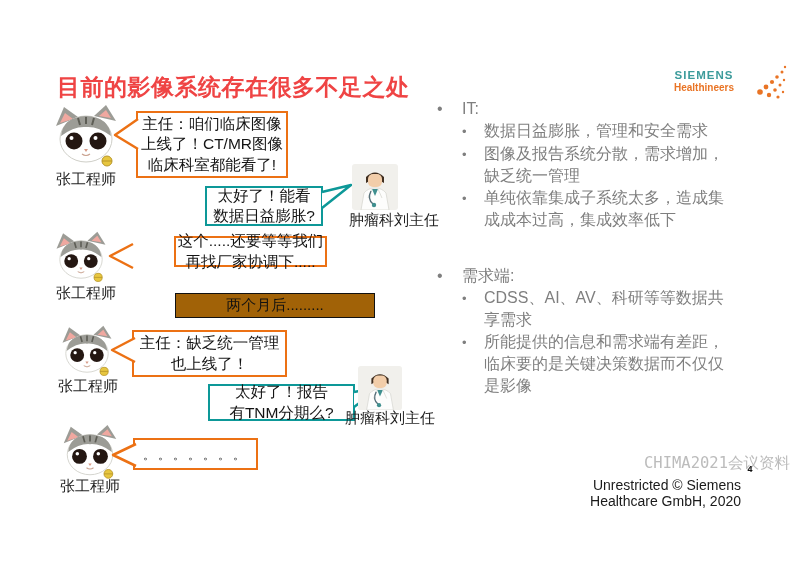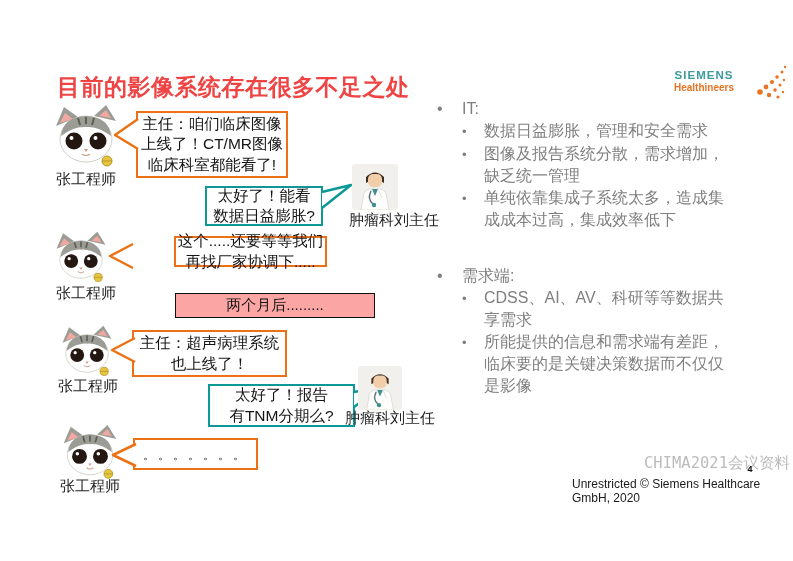--- a/index.html
+++ b/index.html
@@ -23,57 +23,57 @@
     position:absolute; background:#fff; border:2.5px solid;
     display:flex; flex-direction:column; justify-content:center; align-items:center;
     text-align:center; font-size:15.5px; line-height:20.5px; color:#141414;
   }
   .orange { border-color:#EC7114; }
   .teal { border-color:#0D9898;text-align:center; }
   .b1 { left:136px; top:111px; width:152px; height:67px; }
   .b2 { left:205px; top:186px; width:118px; height:40px; }
   .b3 { left:130px; top:236px; width:153px; height:31px;margin-left:44px; }
   .b4 { left:132px; top:330px; width:155px; height:47px; }
-  .b5 { left:208px; top:384px; width:147px; height:43px; }
+  .b5 { left:208px; top:384px; width:147px; height:37px; }
   .b6 { left:133px; top:438px; width:125px; height:32px; font-size:12px; letter-spacing:3px; line-height:12px; padding-top:2px; }
   .tail { position:absolute; }
   
   .avatar { position:absolute; }
   .avatar-label { position:absolute; font-size:15px; color:#1d1d1d; text-align:center; }
   .lbl1 { left:44px;  top:170px; width:84px; }
   .lblD1{ left:338px; top:211px; width:112px; }
   .lbl2 { left:44px;  top:284px; width:84px; }
   .lbl3 { left:46px;  top:377px; width:84px; }
   .lblD2{ left:334px; top:409px; width:112px; }
   .lbl4 { left:48px;  top:477px; width:84px; }
   
   .divider-box {
     position:absolute; left:175px; top:293px; width:200px; height:25px;
-    border:1.5px solid #111; background:#fca5a5;
+    border:1.5px solid #111; background:#a16207;
     display:flex; align-items:center; justify-content:center;
     font-size:15px; color:#111;
   }
   
   .right-col { position:absolute; left:437px; top:97px; width:330px; color:#7f7f7f; }
   .rc-section2 { margin-top:33px; }
   .rc-heading { display:flex; font-size:16px; line-height:23px; }
   .rc-heading .bullet { width:25px; }
   .rc-sub { display:flex; margin-left:25px; font-size:16px; line-height:22px; }
   .rc-sub .bullet { width:22px; font-size:13px; padding-top:1px; }
   .rc-sub .txt { width:250px; }
   
   .watermark {
     position:absolute; left:596px; top:454px; width:194px; text-align:right;
     color:#bcbcbc; font-size:15.5px; line-height:18.5px;
     font-family:"DejaVu Sans Mono", monospace; z-index:1;
   }
   .page-num { position:absolute; left:742px; top:464px; width:16px; text-align:center;
     font-size:9px; font-weight:bold; color:#111; z-index:2; }
-  .copyright { position:absolute; left:572px; top:477px; width:210px; 
-    font-size:12px; color:#1a1a1a; z-index:2; }
+  .copyright { position:absolute; left:531px; top:477px; width:210px; text-align:right;
+    font-size:14px; color:#1a1a1a; z-index:2; }
 </style>
 </head>
 <body>
 
 <svg width="0" height="0" style="position:absolute">
   <defs>
     <g id="cat-avatar">
       <polygon points="8,22 16,3 30,13" fill="#9c9c96"></polygon>
       <polygon points="12,19 17,9 25,15" fill="#f0a8a0"></polygon>
       <polygon points="46,12 58,1 68,17" fill="#9c9c96"></polygon>
@@ -163,21 +163,21 @@
     <path d="M26,4 L3,16 L26,28" fill="#ffffff" stroke="#EC7114" stroke-width="2.5" stroke-linejoin="round"></path>
   </svg>
 
   <div class="divider-box">两个月后.........</div>
 
   <svg class="avatar" style="left:56px; top:324px;" width="62" height="54" viewBox="0 0 76 64">
       <use href="#cat-avatar"></use>
     </svg>
   <div class="avatar-label lbl3">张工程师</div>
   <div class="bubble orange b4">
-    <div>主任：超声病理系统</div>
+    <div>主任：缺乏统一管理</div>
     <div>也上线了！</div>
   </div>
   <svg class="tail" style="left:109px; top:334px;" width="27" height="32">
     <path d="M26,4 L3,16 L26,28" fill="#ffffff" stroke="#EC7114" stroke-width="2.5" stroke-linejoin="round"></path>
   </svg>
 
   <div class="bubble teal b5">
     <div>太好了！报告</div>
     <div>有TNM分期么?</div>
   </div>

